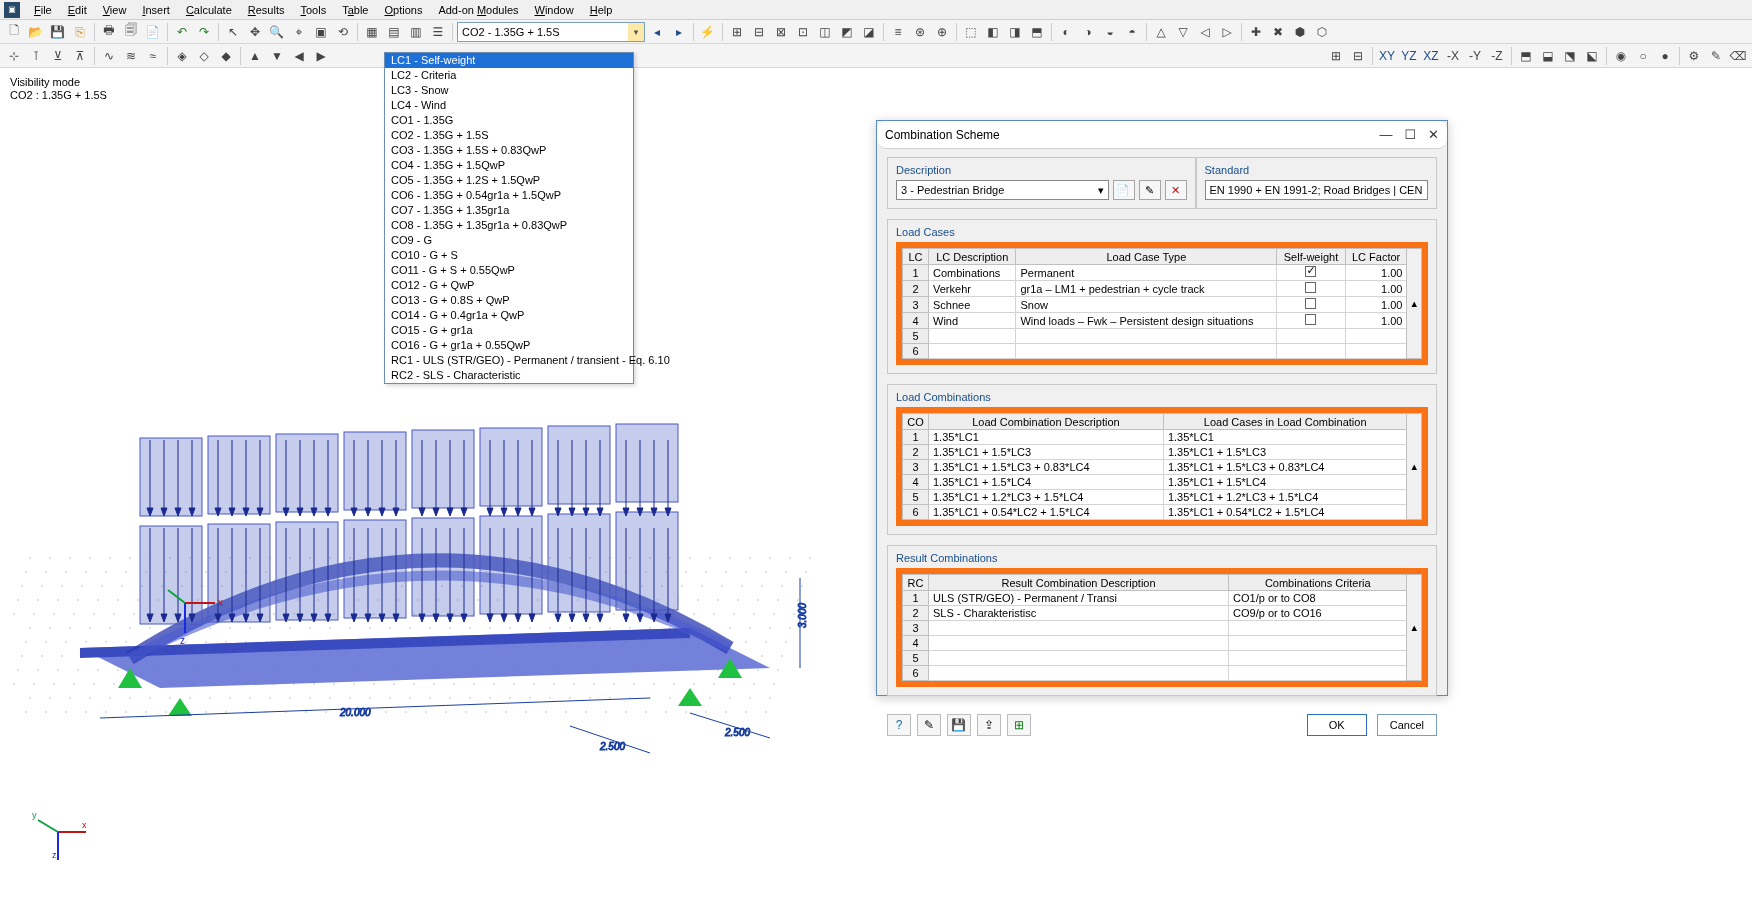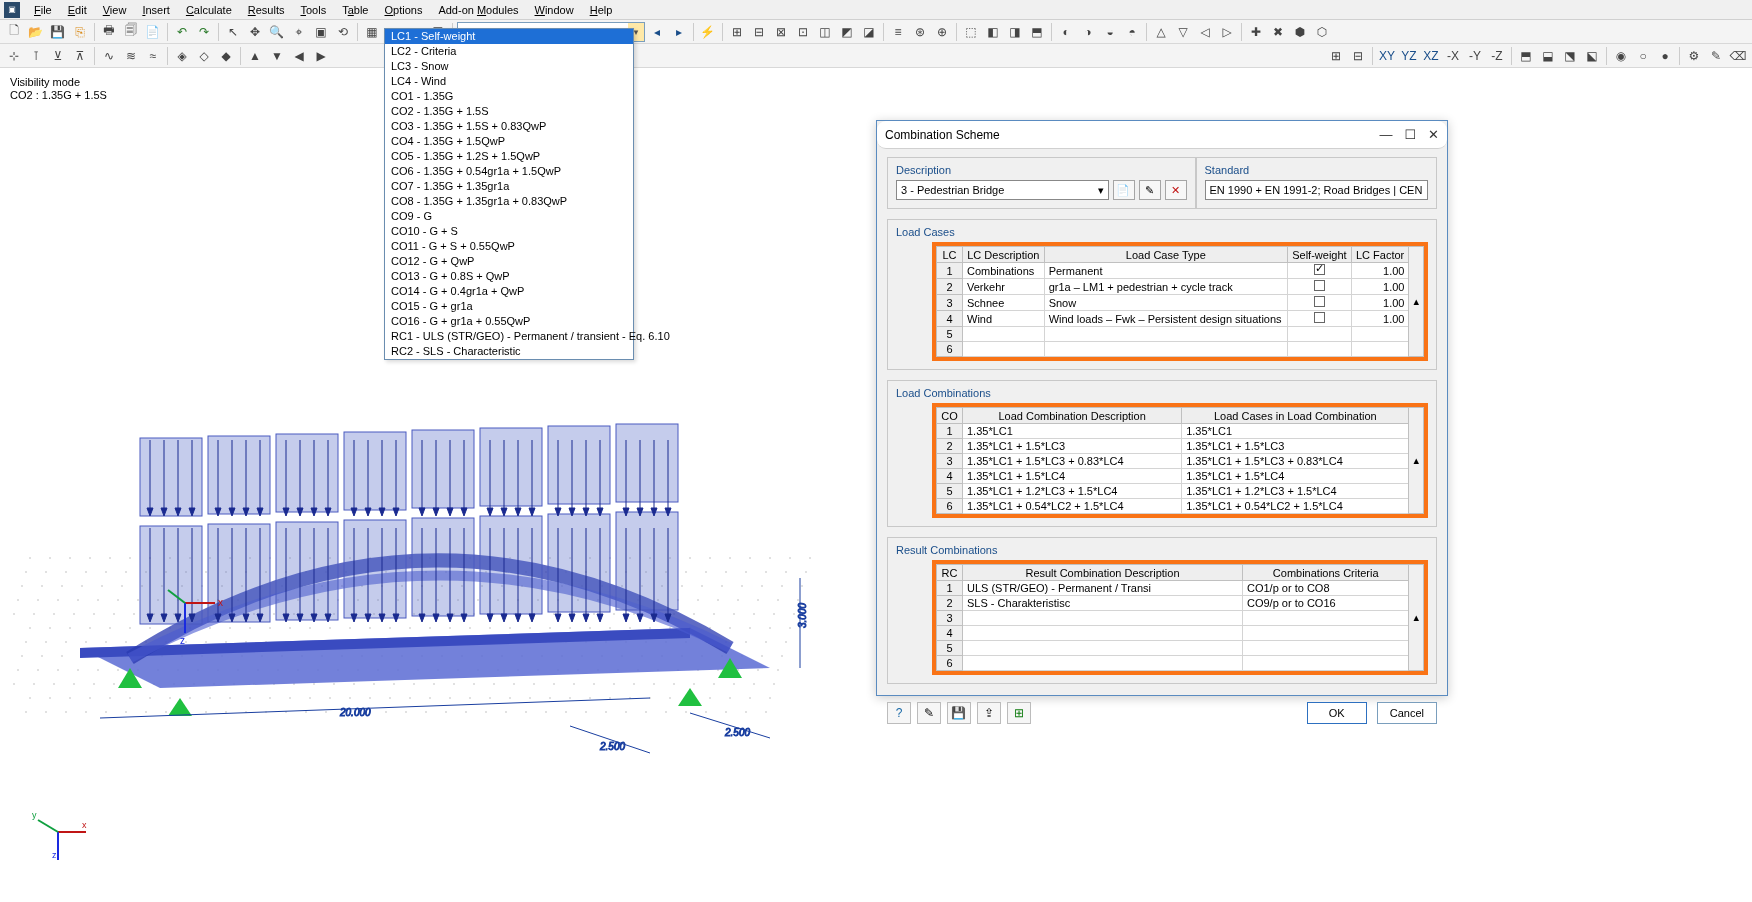--- a/index.html
+++ b/index.html
@@ -10,21 +10,21 @@
 .menubar .mitem { padding: 2px 8px; cursor: default; }
 .menubar .mitem .ul { text-decoration: underline; }
 
 .toolbar { display: flex; align-items: center; height: 24px; background: #f4f4f4; border-bottom: 1px solid #d8d8d8; padding: 0 4px; gap: 2px; }
 .toolbar .tbtn { width: 20px; height: 20px; display: inline-flex; align-items: center; justify-content: center; border: 1px solid transparent; font-size: 12px; color: #444; }
 .toolbar .sep { width: 1px; height: 18px; background: #ccc; margin: 0 2px; }
 .toolbar .combo { display: inline-flex; align-items: center; border: 1px solid #7a9ebd; background: #fff; height: 20px; }
 .toolbar .combo input { border: none; outline: none; font-size: 11px; padding: 0 4px; width: 170px; height: 18px; }
 .toolbar .combo .dd { width: 16px; height: 18px; background: #ffe9a8; display: flex; align-items: center; justify-content: center; font-size: 9px; color: #555; }
 
-.dropdown { position: absolute; left: 384px; top: 28px; width: 250px; background: #fff; border: 1px solid #6a8db0; z-index: 50; box-shadow: 2px 2px 4px rgba(0,0,0,0.15); }
+.dropdown { position: absolute; left: 384px; top: 52px; width: 250px; background: #fff; border: 1px solid #6a8db0; z-index: 50; box-shadow: 2px 2px 4px rgba(0,0,0,0.15); }
 .dropdown .opt { padding: 1px 6px; font-size: 11px; line-height: 13px; white-space: nowrap; }
 .dropdown .opt.sel { background: #1e6fd6; color: #fff; }
 
 .viewport { position: absolute; left: 0; top: 68px; width: 875px; height: 834px; background: #fff; }
 .viewport .vtext { position: absolute; left: 10px; top: 8px; font-size: 11px; color: #000; line-height: 13px; }
 .viewport .axes { position: absolute; left: 28px; bottom: 40px; width: 60px; height: 60px; }
 
 .dialog { position: absolute; left: 876px; top: 120px; width: 572px; height: 576px; background: #f0f0f0; border: 1px solid #5a8bc0; box-shadow: 0 2px 10px rgba(0,0,0,0.2); }
 .dlg-title { height: 28px; display: flex; align-items: center; justify-content: space-between; padding: 0 8px; background: #fff; border-bottom: 1px solid #d0d0d0; border-radius: 9px; }
 .dlg-title .t { font-size: 12px; }
@@ -32,21 +32,21 @@
 .dlg-body { padding: 8px 10px; display: flex; flex-direction: column; gap: 10px; height: calc(100% - 28px); }
 
 .row2 { display: flex; gap: 0; }
 .fgroup { border: 1px solid #c8c8c8; background: #f0f0f0; padding: 6px 8px 8px; }
 .fgroup .lgd { color: #1a4e8a; font-size: 11px; margin-bottom: 4px; font-weight: normal; }
 .desc-select { display: flex; gap: 4px; align-items: center; }
 .desc-select .selbox { flex: 1; height: 20px; background: #fff; border: 1px solid #888; display: flex; align-items: center; justify-content: space-between; padding: 0 4px; font-size: 11px; }
 .desc-select .icobtn { width: 22px; height: 20px; border: 1px solid #a5a5a5; background: #f7f7f7; display: flex; align-items: center; justify-content: center; font-size: 11px; }
 .std-input { width: 100%; height: 20px; background: #fff; border: 1px solid #888; padding: 0 4px; font-size: 11px; display: flex; align-items: center; }
 
-.gridwrap { background: #fff; border: 4px solid #f97316; font-size: 11px; margin-left: 36px; }
+.gridwrap { background: #fff; border: 6px solid #f97316; font-size: 11px; }
 .gridwrap table { border-collapse: collapse; width: 100%; }
 .gridwrap th { background: #eee; border: 1px solid #c0c0c0; font-weight: normal; padding: 1px 4px; text-align: center; height: 16px; }
 .gridwrap td { border: 1px solid #d4d4d4; padding: 1px 4px; height: 15px; background: #fff; }
 .gridwrap td.rh { background: #eee; text-align: center; width: 26px; border-color: #c0c0c0; }
 .gridwrap td.cen { text-align: center; }
 .gridwrap td.r { text-align: right; }
 .gridwrap .sb { width: 14px; background: #f0f0f0; border-left: 1px solid #c0c0c0; }
 
 .dlg-foot { display: flex; align-items: center; justify-content: space-between; margin-top: auto; padding-top: 8px; }
 .dlg-foot .licons { display: flex; gap: 6px; }

